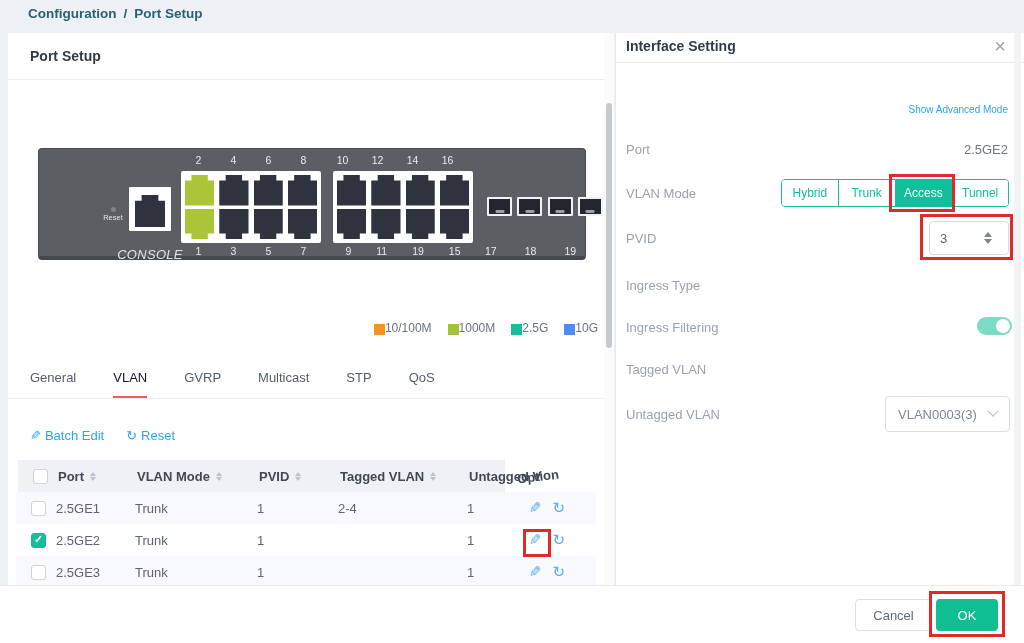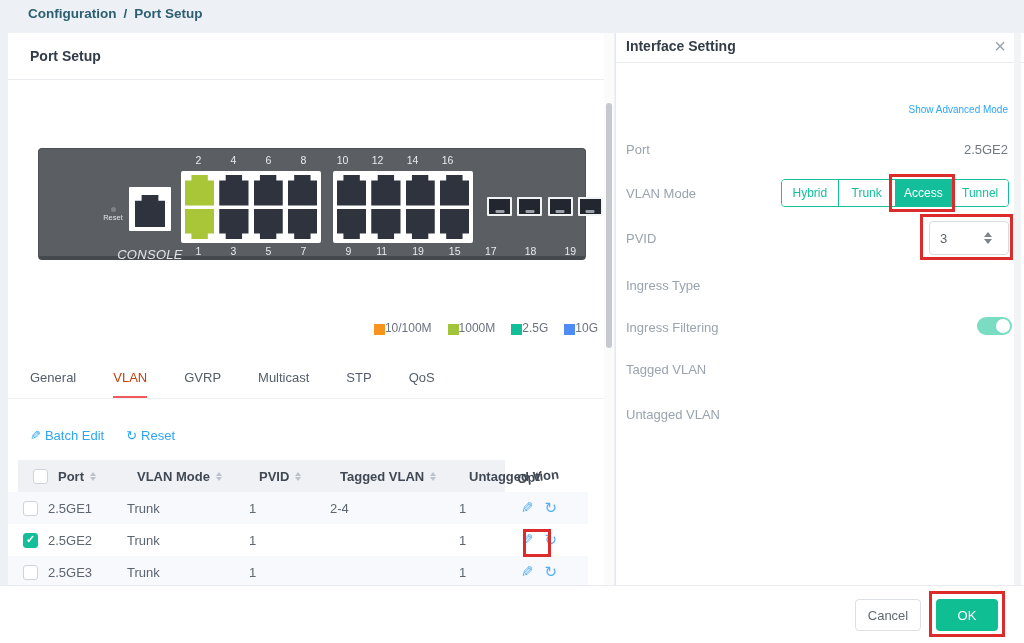--- a/index.html
+++ b/index.html
@@ -39,40 +39,40 @@
   .sfp-nums span { width:25px; text-align:center; }
 
   
   .legend { position:absolute; top:288px; right:6px; display:flex; gap:16px; align-items:center; font-size:12px; color:#6B7280; }
   .legend-item { display:flex; align-items:flex-end; }
   .legend-swatch { width:11px; height:11px; }
 
   
   .tabs { position:absolute; top:337px; left:0; width:100%; height:29px; display:flex; gap:37px; padding-left:22px; font-size:13px; color:#545E6A; border-bottom:1px solid #EEF0F3; }
   .tab { padding-bottom:9px; cursor:pointer; }
-  .tab.active { color:#c2410c; border-bottom:2px solid #F25B5B; }
+  .tab.active { color:#0f172a; border-bottom:2px solid #F25B5B; }
 
   
   .toolbar { position:absolute; top:395px; left:22px; display:flex; gap:22px; align-items:center; font-size:13px; color:#2BA6F5; }
   .tool-btn { display:flex; align-items:center; gap:4px; cursor:pointer; }
   .tool-icon { font-size:13px; }
   .search-box { position:absolute; top:382px; left:432px; width:148px; height:30px; border:1px solid #DBDEE3; border-radius:3px; font-size:12.5px; padding:0 10px; color:#5A6470; outline:none; }
   .search-box::placeholder { color:#C2C8CF; }
 
   
   .thead { position:absolute; left:10px; top:427px; width:580px; height:32px; background:#EFF1F5; font-size:13px; color:#404953; font-weight:bold; }
   .thead .opt-bg { position:absolute; left:487px; top:0; width:93px; height:32px; background:#fff; }
   .cell { position:absolute; top:0; height:32px; display:flex; align-items:center; gap:3px; }
   .c-check { left:15px; } .c-port { left:40px; } .c-mode { left:119px; } .c-pvid { left:241px; } .c-tag { left:322px; } .c-untag { left:451px; } .c-opt { left:499px; }
   .opt-tilt { transform:rotate(-7deg); }
   .sort { display:inline-flex; flex-direction:column; gap:1px; margin-left:3px; }
   .sort i { width:0; height:0; border-left:3.5px solid transparent; border-right:3.5px solid transparent; }
   .sort .up { border-bottom:4px solid #BCC2C9; }
   .sort .dn { border-top:4px solid #BCC2C9; }
-  .trow { position:absolute; left:0; width:580px; height:32px; font-size:13px; color:#5C6671;text-align:right; }
+  .trow { position:absolute; left:8px; width:580px; height:32px; font-size:13px; color:#5C6671;text-align:right; }
   .trow.shade { background:#F7F9FC; }
   .checkbox { width:15px; height:15px; border:1px solid #CFD4DA; border-radius:3px; background:#fff; position:relative; cursor:pointer; }
   .checkbox.checked { background:#13BF9B; border-color:#13BF9B; }
   .checkbox.checked::after { content:"✓"; position:absolute; left:2px; top:-1px; color:#fff; font-size:11px; font-weight:bold; }
   .opt-icons { display:flex; gap:11px; color:#56AEF4; font-size:15px; }
   .opt-icons span { cursor:pointer; }
   .pencil-glyph { display:inline-block; transform:scaleX(-1); }
 
   
   .vscroll { position:absolute; left:604px; top:33px; width:10px; height:552px; background:#FBFBFC; }
@@ -109,21 +109,21 @@
   .select .chev { width:8px; height:8px; border-right:1.5px solid #B6BDC6; border-bottom:1.5px solid #B6BDC6; transform:rotate(45deg) translate(-2px,-2px); }
   .sel-tagged { left:278px; top:318px; width:116px; color:#B6BDC6; }
   .sel-untagged { left:269px; top:363px; width:125px; color:#7E8894; }
 
   
   .right-track { position:absolute; left:1014px; top:33px; width:7px; height:552px; background:#F2F3F5; }
 
   
   .footer { position:absolute; left:0; top:585px; width:1024px; height:58px; background:#fff; border-top:1px solid #E9EBEE; }
   .btn { position:absolute; top:13px; height:32px; border-radius:4px; font-size:13px; display:flex; align-items:center; justify-content:center; cursor:pointer; }
-  .btn-cancel { left:855px; width:66px; background:#fff; border:1px solid #DCDFE4; color:#606972; }
+  .btn-cancel { left:855px; width:77px; background:#fff; border:1px solid #DCDFE4; color:#606972; }
   .btn-ok { left:936px; width:62px; background:#10BE93; color:#fff; border:none; }
 
   
   .anno { position:absolute; border:3px solid #DC2B2B; z-index:50; pointer-events:none; }
   .anno-access { left:889px; top:174px; width:66px; height:38px; }
   .anno-pvid { left:920px; top:214px; width:93px; height:46px; }
   .anno-pencil { left:523px; top:529px; width:28px; height:28px; }
   .anno-ok { left:929px; top:591px; width:76px; height:46px; }
 </style>
 </head>
@@ -376,20 +376,24 @@
     <span class="f-label" style="top:245px;">Ingress Type</span>
 
     <span class="f-label" style="top:287px;">Ingress Filtering</span>
     <div class="toggle">
         <span class="knob"></span>
       </div>
 
     <span class="f-label" style="top:329px;">Tagged VLAN</span>
 
     <span class="f-label" style="top:374px;">Untagged VLAN</span>
+    <div class="select sel-untagged">
+      <span>VLAN0003(3)</span>
+      <span class="chev"></span>
+    </div>
   </div>
 
   <div class="right-track"></div>
 
   <div class="footer">
     <button class="btn btn-cancel">Cancel</button>
     <button class="btn btn-ok">OK</button>
   </div>
 
   <div class="anno anno-access"></div>

